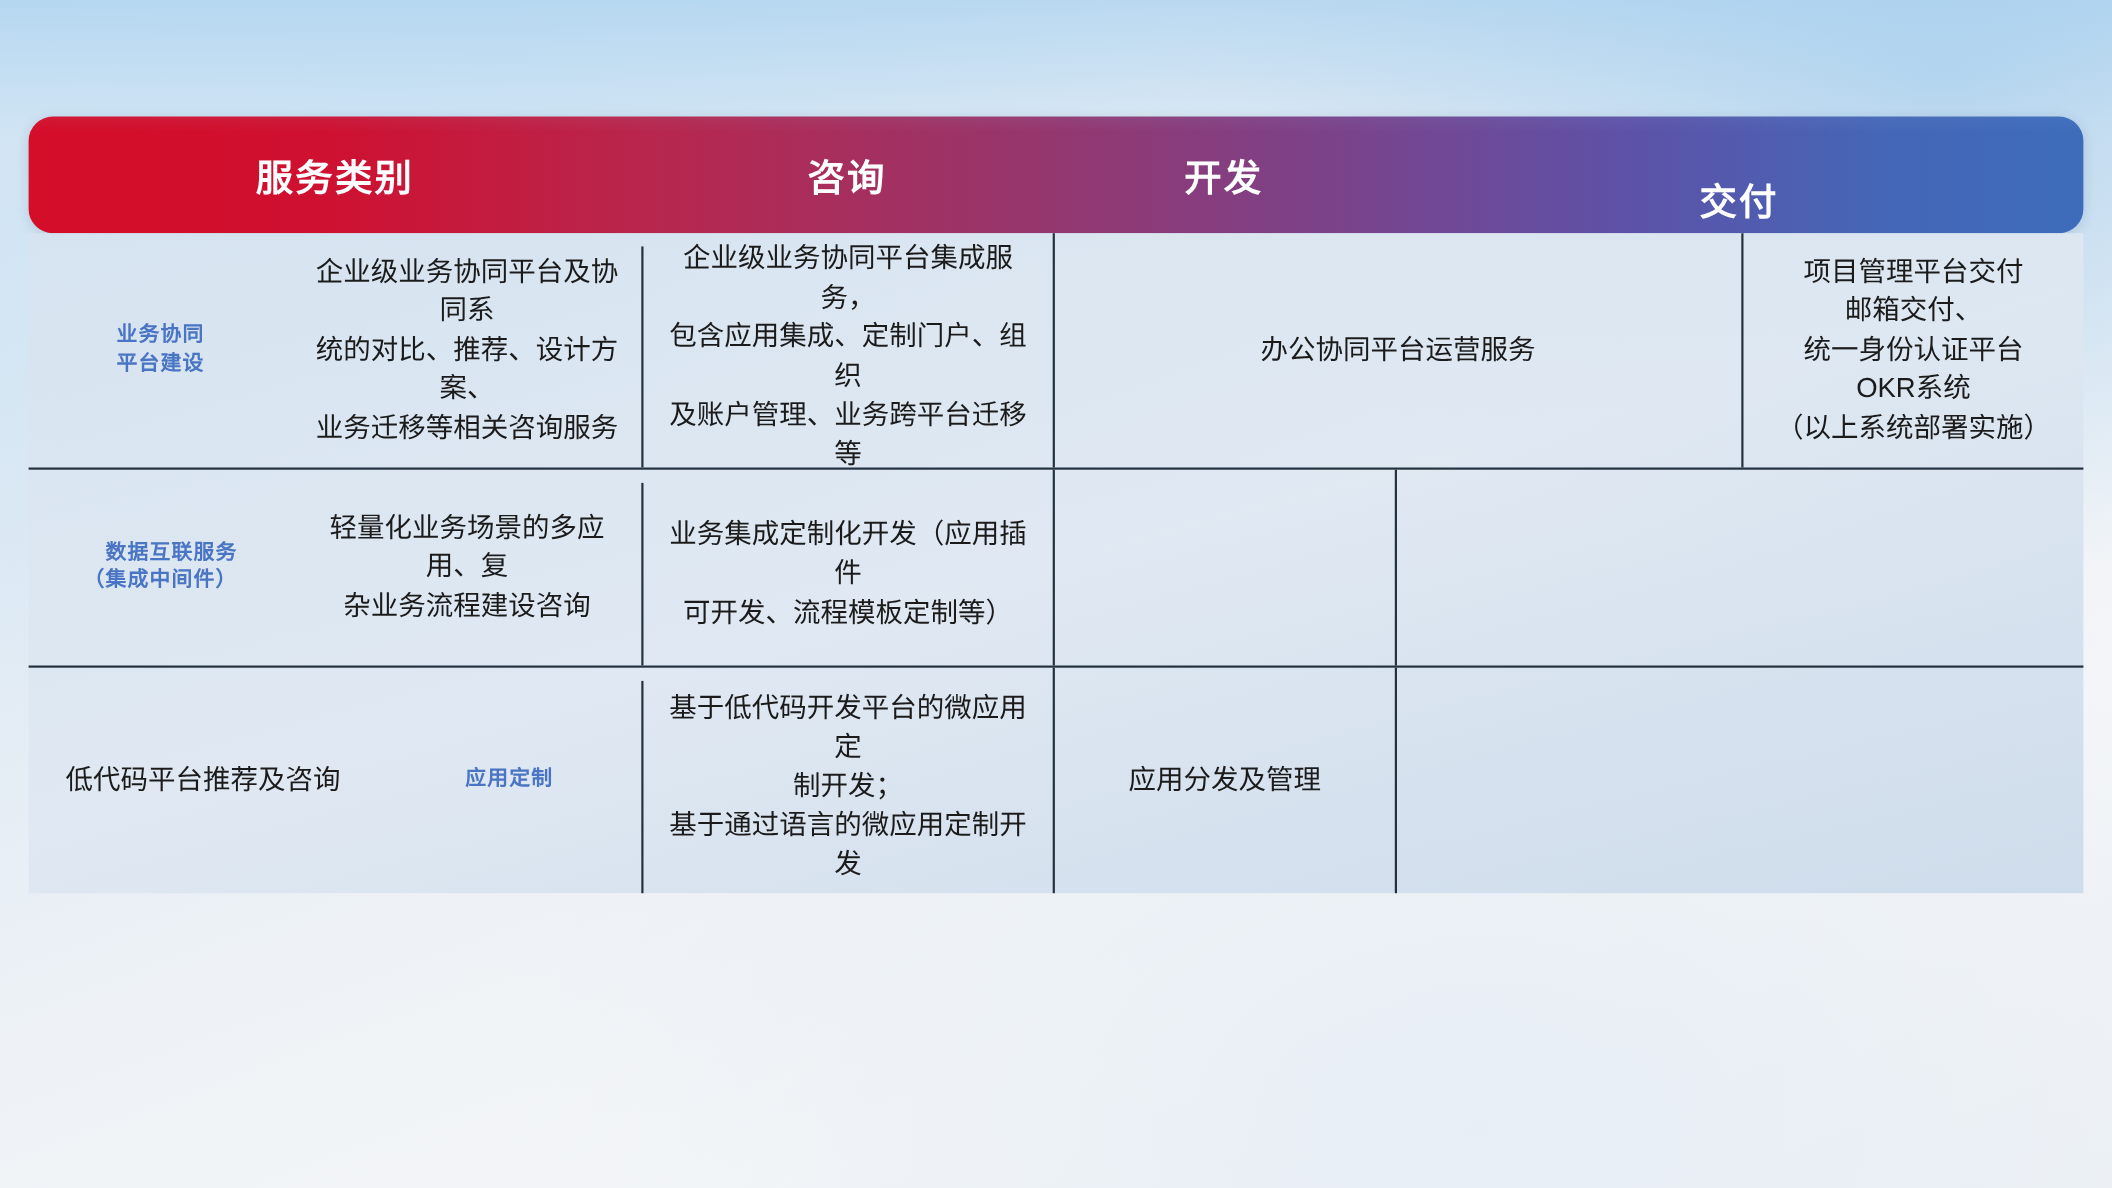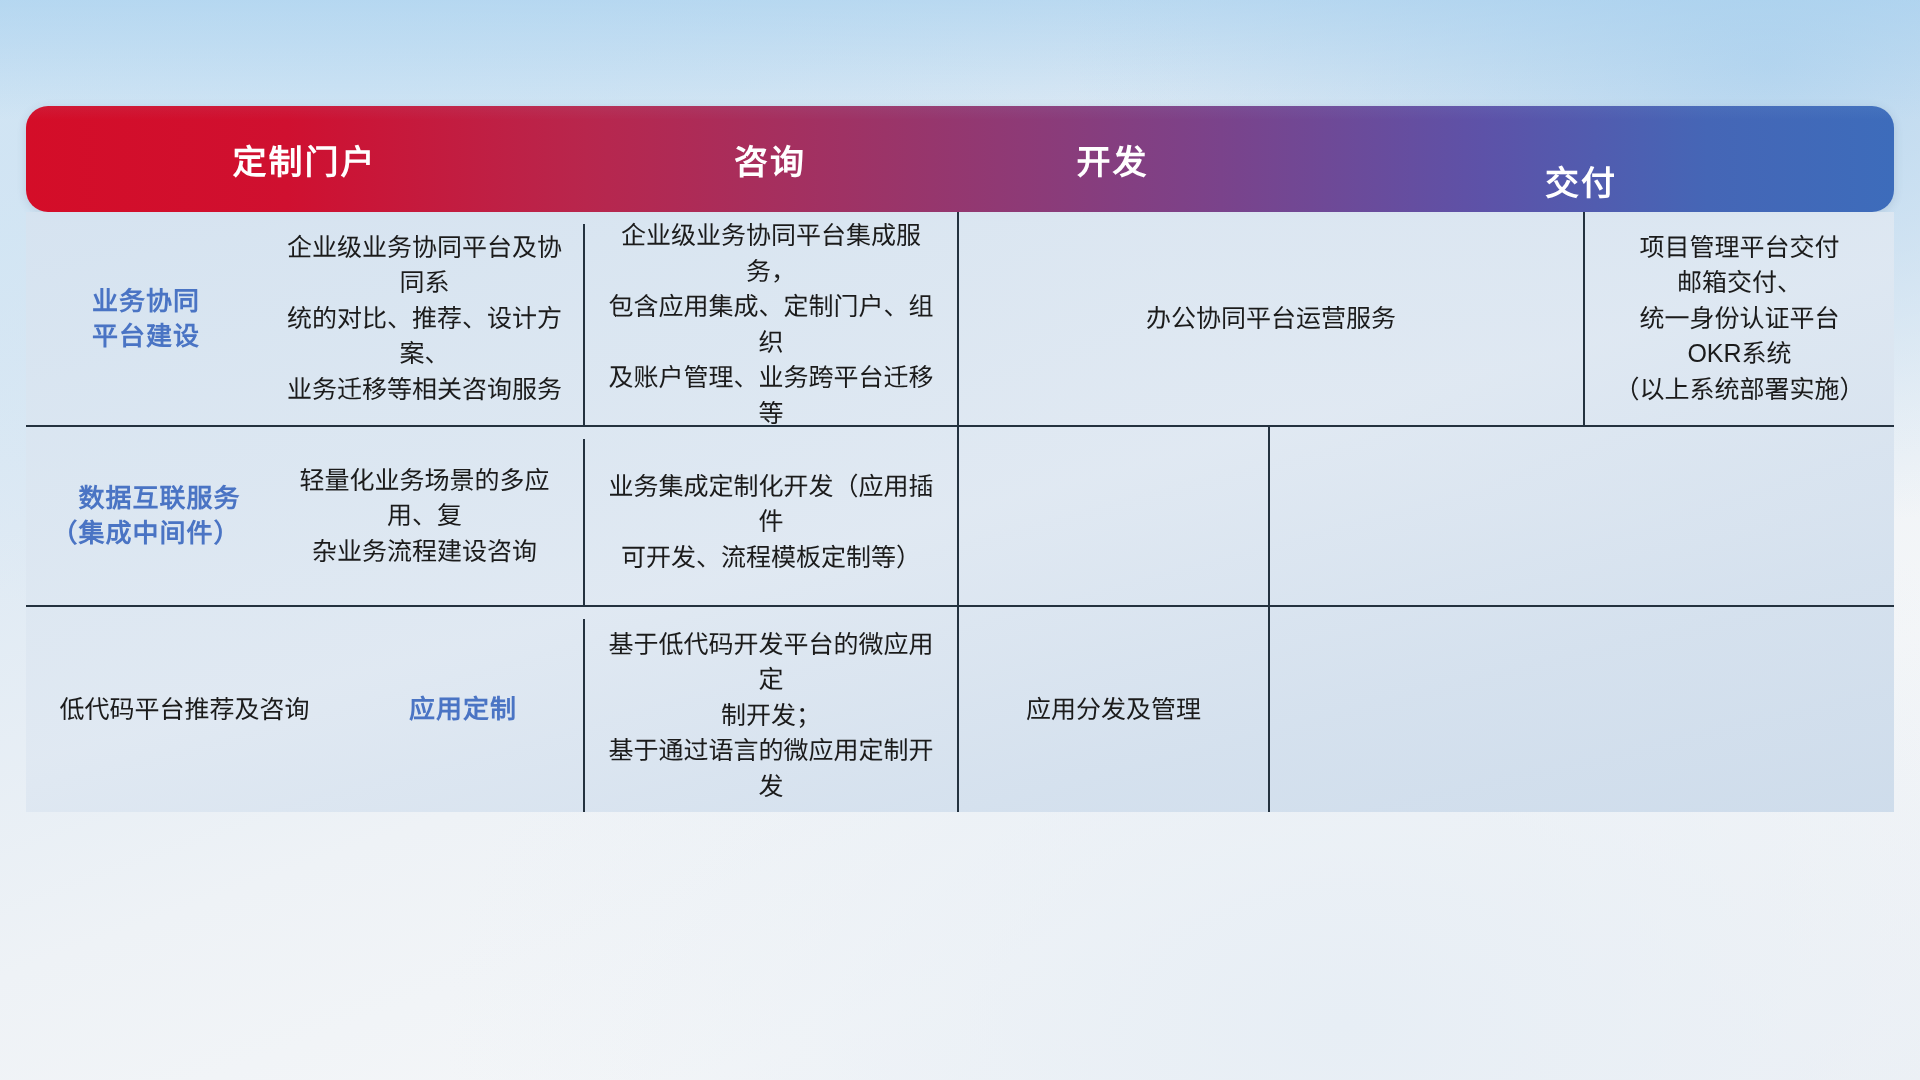--- a/index.html
+++ b/index.html
@@ -99,24 +99,25 @@
     color: #1b1b1b;
     font-size: 25px;
     line-height: 1.42;
     white-space: pre-line;
   }
   .td.divider { border-left: 2px solid #24323f; }
 
   .cat {
     color: #4a74c4;
     font-weight: 700;
-    font-size: 26px;
+    font-size: 19px;
     line-height: 1.34;
     letter-spacing: 1px;
     white-space: pre-line;
+    font-family: Liberation Mono, monospace;
   }
 
   
   .c0 { width: 557px; flex: 0 0 557px; }
   .c1 { width: 374px; flex: 0 0 374px; margin-top: 12px; }
   .c2 { width: 311px; flex: 0 0 311px; }
   .c3 { width: 626px; flex: 0 0 626px; }
 
   
   .h0 { width: 557px; flex: 0 0 557px; }
@@ -127,21 +128,21 @@
 </style>
 </head>
 <body>
 
 <div class="slide">
 
   <div class="table-wrap">
 
     <div class="thead">
       <div class="h0" style="display:flex;align-items:center;justify-content:center;">
-        <div class="th th-inner">定制门户</div>
+        <div class="th th-inner">服务类别</div>
       </div>
       <div class="h1" style="display:flex;align-items:flex-start;justify-content:center;">
         <div class="th">咨询</div>
       </div>
       <div class="h2" style="display:flex;align-items:center;justify-content:center;">
         <div class="th">开发</div>
       </div>
       <div class="h3" style="display:flex;align-items:center;justify-content:center;margin-top:42px;">
         <div class="th" style="width:313px;">交付</div>
       </div>

